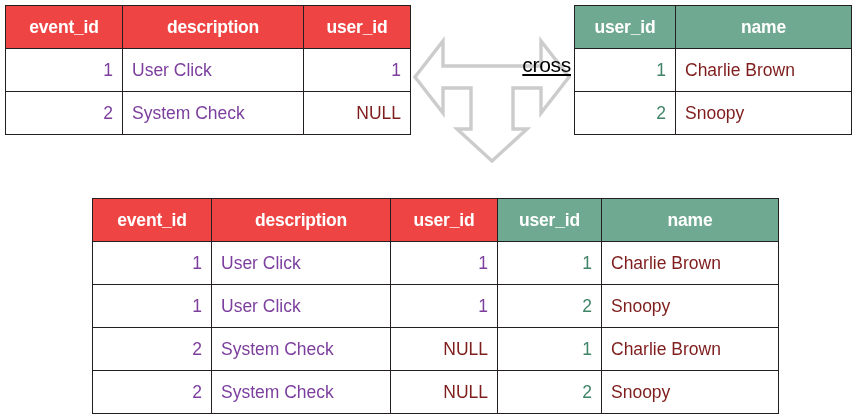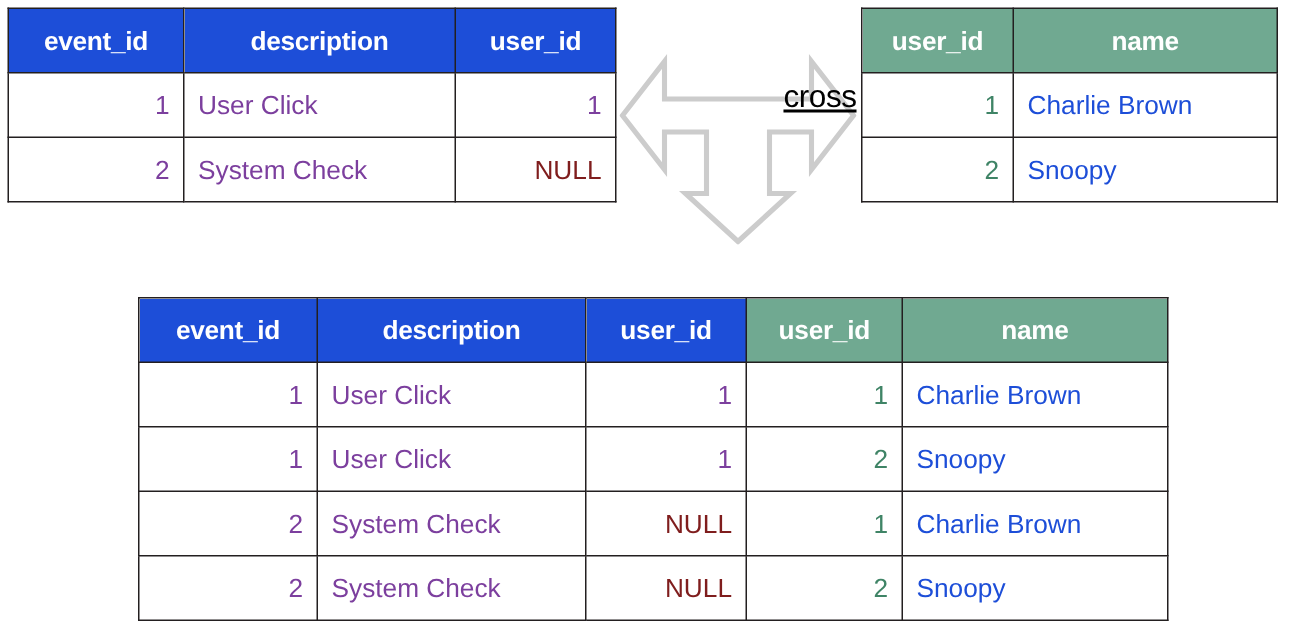--- a/index.html
+++ b/index.html
@@ -28,27 +28,27 @@
     box-sizing: border-box;
     white-space: nowrap;
     overflow: hidden;
   }
   .sql-table th {
     color: #ffffff;
     font-weight: bold;
     text-align: center;
     letter-spacing: -0.2px;
   }
-  th.hdr-purple { background: #1d4ed8; border-color: #231f20; }
+  th.hdr-purple { background: #ef4444; border-color: #231f20; }
   th.hdr-green  { background: #70a991; border-color: #231f20; }
 
   td.num-purple  { color: #7c3f9e; text-align: right; }
   td.txt-purple  { color: #7c3f9e; text-align: left; border-radius: 10px; }
   td.num-green   { color: #3f8466; text-align: right; }
-  td.txt-green   { color: #1d4ed8; text-align: left; }
+  td.txt-green   { color: #7f1d1d; text-align: left; }
   td.null-cell   { color: #7f1d1d; text-align: right; }
 
   
   #table-events { left: 5px;  top: 5px;  width: 405px; }
   #table-events col.c0 { width: 117px; }
   #table-events col.c1 { width: 181px; }
   #table-events col.c2 { width: 107px; }
 
   #table-users { left: 574px; top: 5px; width: 277px; }
   #table-users col.c0 { width: 101px; }

